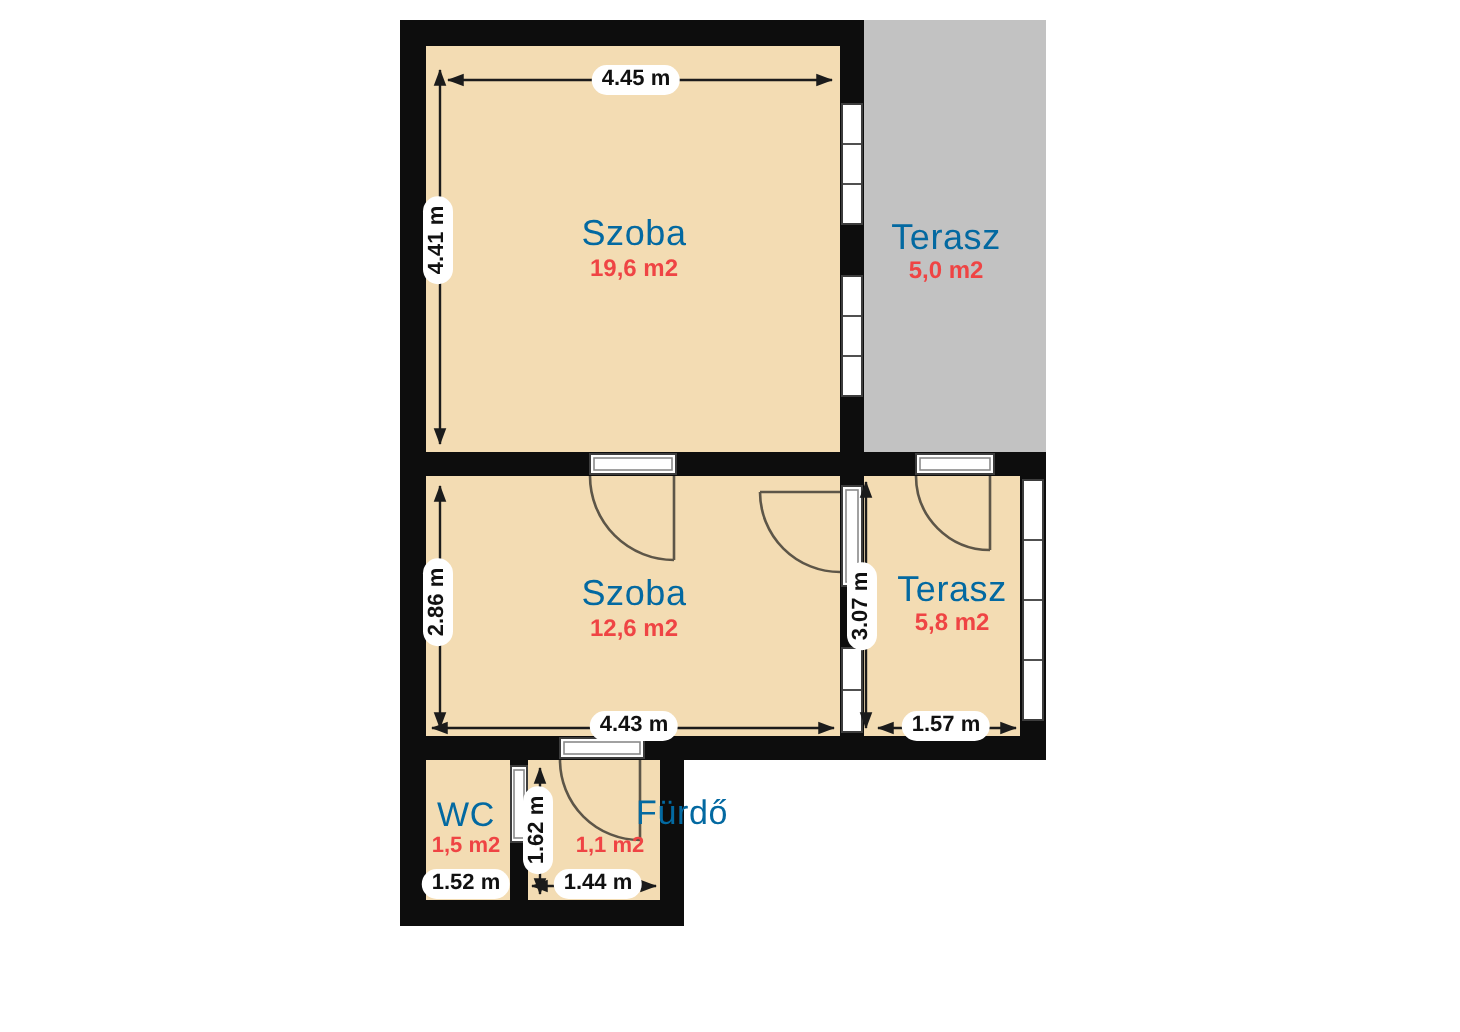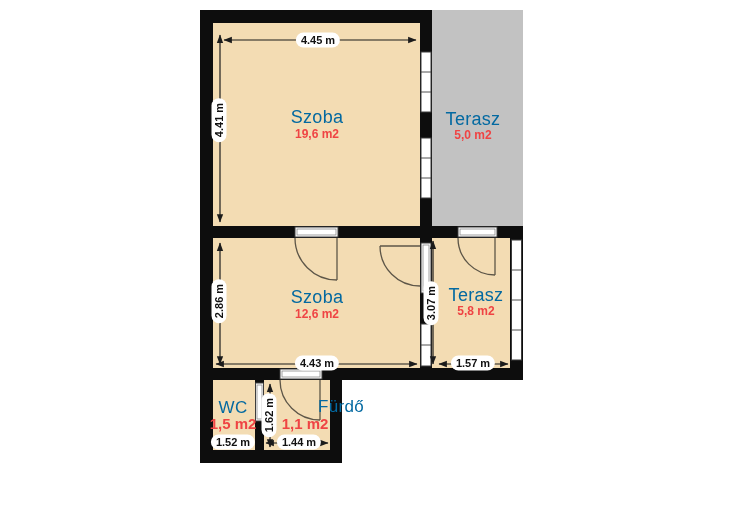--- a/index.html
+++ b/index.html
@@ -16,21 +16,21 @@
   .gap{fill:#ffffff;stroke:#3d3d3d;stroke-width:1;}
   .gapin{fill:none;stroke:#8a8a8a;stroke-width:0.8;}
   .leaf{fill:none;stroke:#5d5648;stroke-width:1.3;}
   .dim{stroke:#1b1b1b;stroke-width:1.2;}
 
   
   .lbl{position:absolute;transform:translate(-50%,-50%);text-align:center;color:#0369a1;white-space:nowrap;}
   .room-name{font-size:18px;letter-spacing:0.3px;}
   .room-name.small{font-size:17px;}
   .room-area{font-size:12px;font-weight:700;color:#ef4444;}
-  .room-area.small{font-size:15px;}
+  .room-area.small{font-size:11px;}
   .pill{position:absolute;transform:translate(-50%,-50%);background:#ffffff;border-radius:8px;
         padding:1px 5px;font-size:11px;font-weight:700;color:#111;line-height:13px;white-space:nowrap;}
   .pill.v{transform:translate(-50%,-50%) rotate(-90deg);}
 </style>
 </head>
 <body style="background: rgb(255, 255, 255);">
 
 <div class="stage">
 
   <svg width="730" height="516" viewBox="0 0 730 516">

